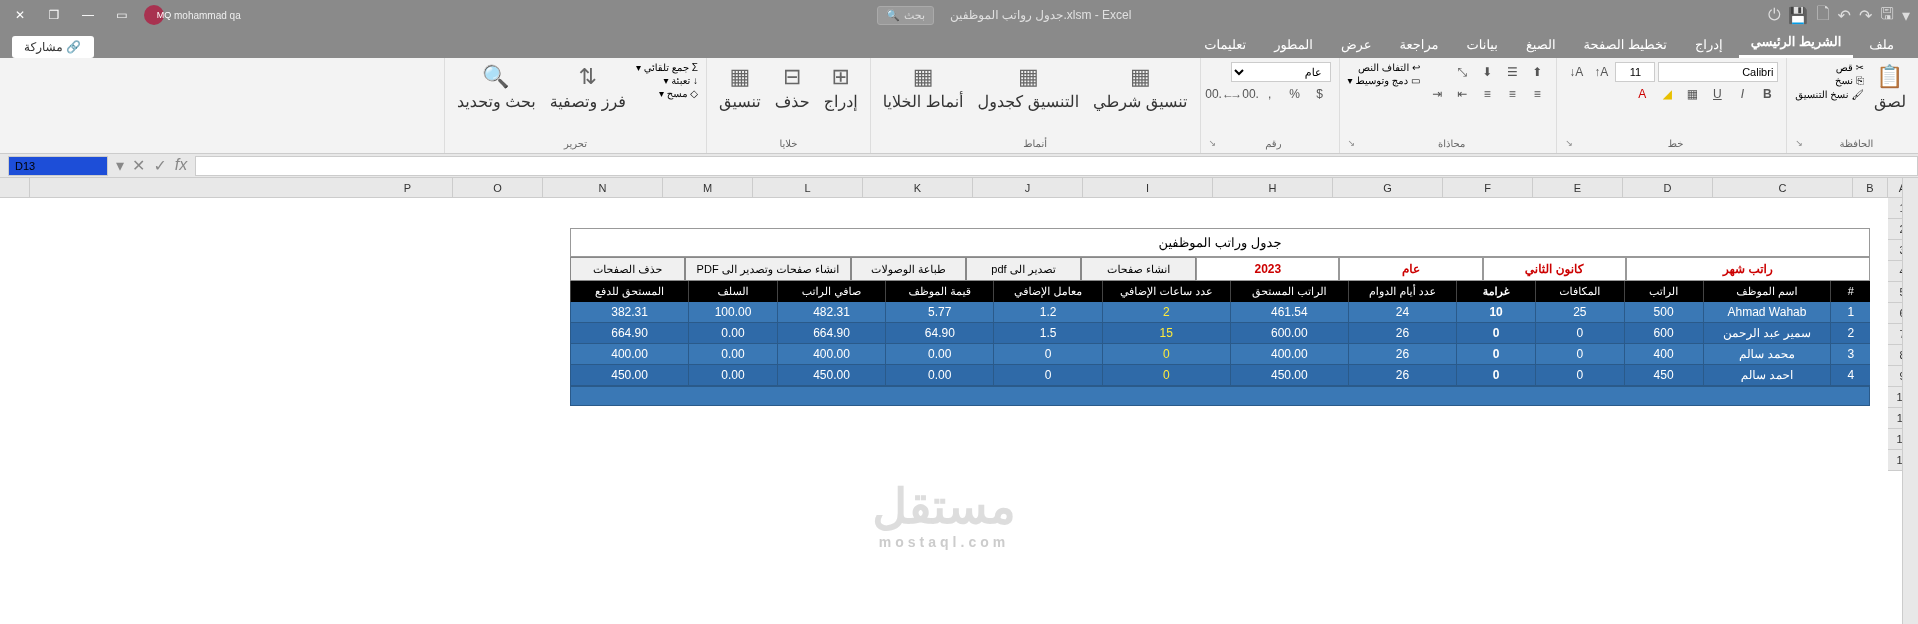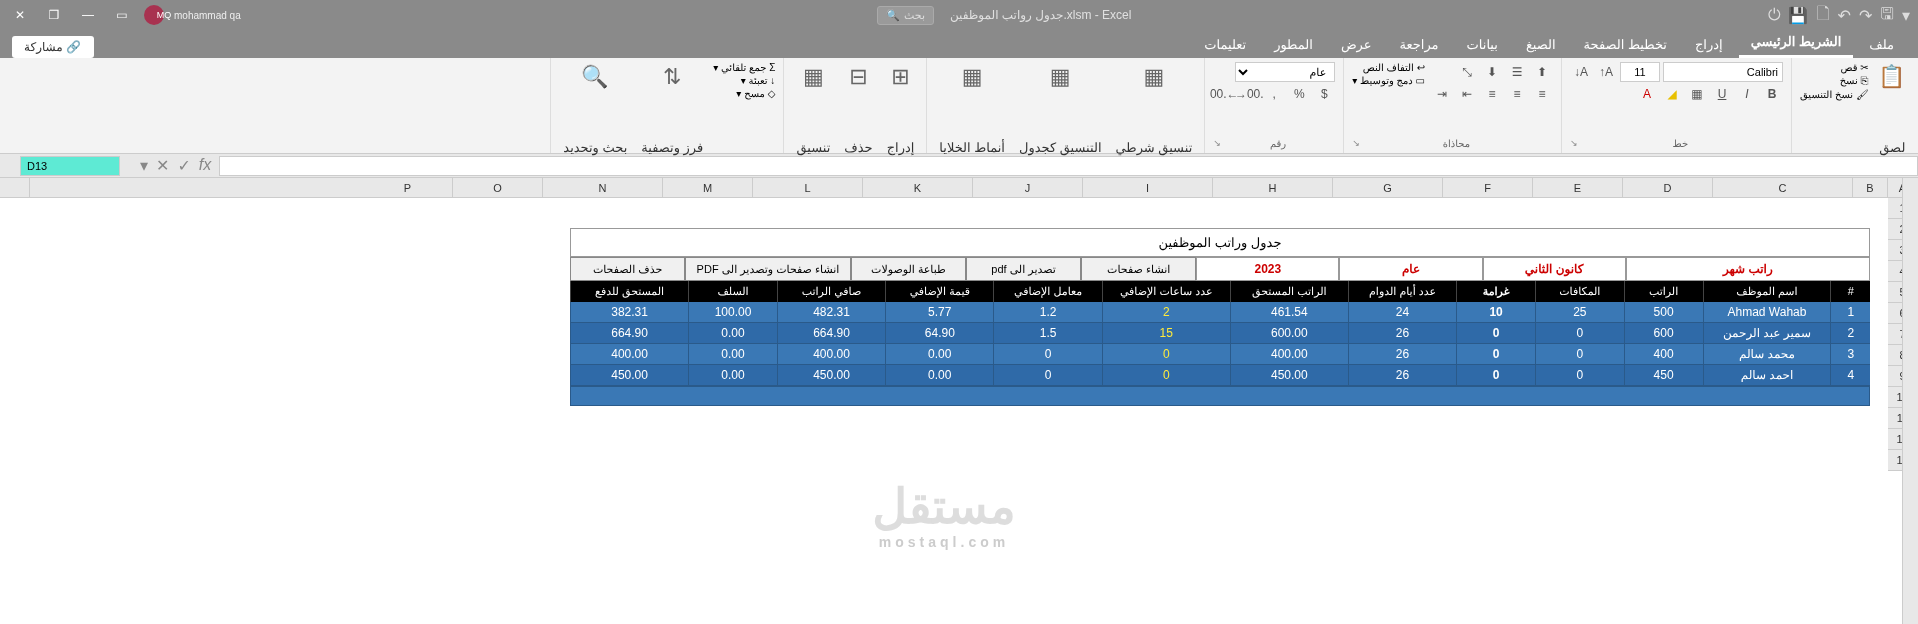--- a/index.html
+++ b/index.html
@@ -22,32 +22,32 @@
 .tab.active { border-bottom: 3px solid #fff; font-weight: bold; }
 .share-btn { margin-right: auto; background: #fff; color: #333; padding: 4px 12px; border-radius: 3px; display: flex; align-items: center; gap: 4px; font-size: 12px; cursor: pointer; }
 
 
 .ribbon { background: #f3f3f3; height: 96px; display: flex; direction: rtl; border-bottom: 1px solid #ccc; }
 .group { border-left: 1px solid #ddd; padding: 4px 8px; display: flex; flex-direction: column; justify-content: space-between; }
 .group-label { font-size: 10px; color: #666; text-align: center; margin-top: 2px; }
 .group-body { display: flex; align-items: flex-start; gap: 6px; flex: 1; }
 .big-btn { display: flex; flex-direction: column; align-items: center; gap: 2px; padding: 2px 4px; cursor: pointer; }
 .big-btn .icon { font-size: 22px; color: #666; }
-.big-btn .lbl { font-size: 13px; color: #333; text-align: center; line-height: 1.2; margin-top: 48px; }
+.big-btn .lbl { font-size: 16px; color: #333; text-align: center; line-height: 1.2; }
 .small-row { display: flex; gap: 3px; align-items: center; }
 .small-btn { width: 22px; height: 20px; display: flex; align-items: center; justify-content: center; font-size: 12px; color: #555; cursor: pointer; border: 1px solid transparent; }
 .font-name { width: 120px; height: 20px; border: 1px solid #ccc; font-size: 11px; padding: 0 4px; background: #fff; }
 .font-size { width: 40px; height: 20px; border: 1px solid #ccc; font-size: 11px; padding: 0 4px; background: #fff; text-align: center; }
 .stack { display: flex; flex-direction: column; gap: 2px; }
 .num-fmt { width: 100px; height: 20px; border: 1px solid #ccc; font-size: 11px; padding: 0 4px; background: #fff; }
 .dialog-launch { font-size: 9px; color: #888; cursor: pointer; float: left; }
 
 
 .formula-bar { background: #e8e8e8; height: 24px; display: flex; align-items: center; border-bottom: 1px solid #ccc; direction: ltr; }
-.name-box { width: 100px; height: 20px; border: 1px solid #ccc; background: #5eead4; font-size: 11px; padding: 0 6px; margin: 0 20px; }
+.name-box { width: 100px; height: 20px; border: 1px solid #ccc; background: #1d4ed8; font-size: 11px; padding: 0 6px; margin: 0 8px; }
 .fx-btns { display: flex; gap: 8px; padding: 0 8px; color: #888; }
 .fx-input { flex: 1; height: 20px; border: 1px solid #ccc; background: #fff; padding: 0 6px; font-size: 11px; }
 
 
 .sheet-wrap { background: #fff; position: relative; height: 446px; direction: ltr; }
 .col-headers { display: flex; background: #e8e8e8; border-bottom: 1px solid #ccc; height: 20px; position: sticky; top: 0; }
 .corner { width: 30px; border-right: 1px solid #ccc; background: #e8e8e8; }
 .col-h { border-right: 1px solid #ccc; text-align: center; font-size: 11px; color: #333; line-height: 20px; }
 .row-h { width: 30px; background: #e8e8e8; border-right: 1px solid #ccc; border-bottom: 1px solid #ccc; text-align: center; font-size: 11px; color: #333; line-height: 20px; }
 .sheet-body { display: flex; }
@@ -325,21 +325,21 @@
         <div class="emp-header">
           <div class="c-idx">#</div>
           <div class="c-name">اسم الموظف</div>
           <div class="c-sal">الراتب</div>
           <div class="c-bon">المكافات</div>
           <div class="c-fine">غرامة</div>
           <div class="c-days">عدد أيام الدوام</div>
           <div class="c-due">الراتب المستحق</div>
           <div class="c-ohrs">عدد ساعات الإضافي</div>
           <div class="c-orate">معامل الإضافي</div>
-          <div class="c-oval">قيمة الإضافي</div>
+          <div class="c-oval">قيمة الموظف</div>
           <div class="c-net">صافي الراتب</div>
           <div class="c-adv">السلف</div>
           <div class="c-pay">المستحق للدفع</div>
         </div>
         <div id="emp-rows">
             <div class="emp-row">
               <div class="c-idx">1</div>
               <div class="c-name">Ahmad Wahab</div>
               <div class="c-sal">500</div>
               <div class="c-bon">25</div>

